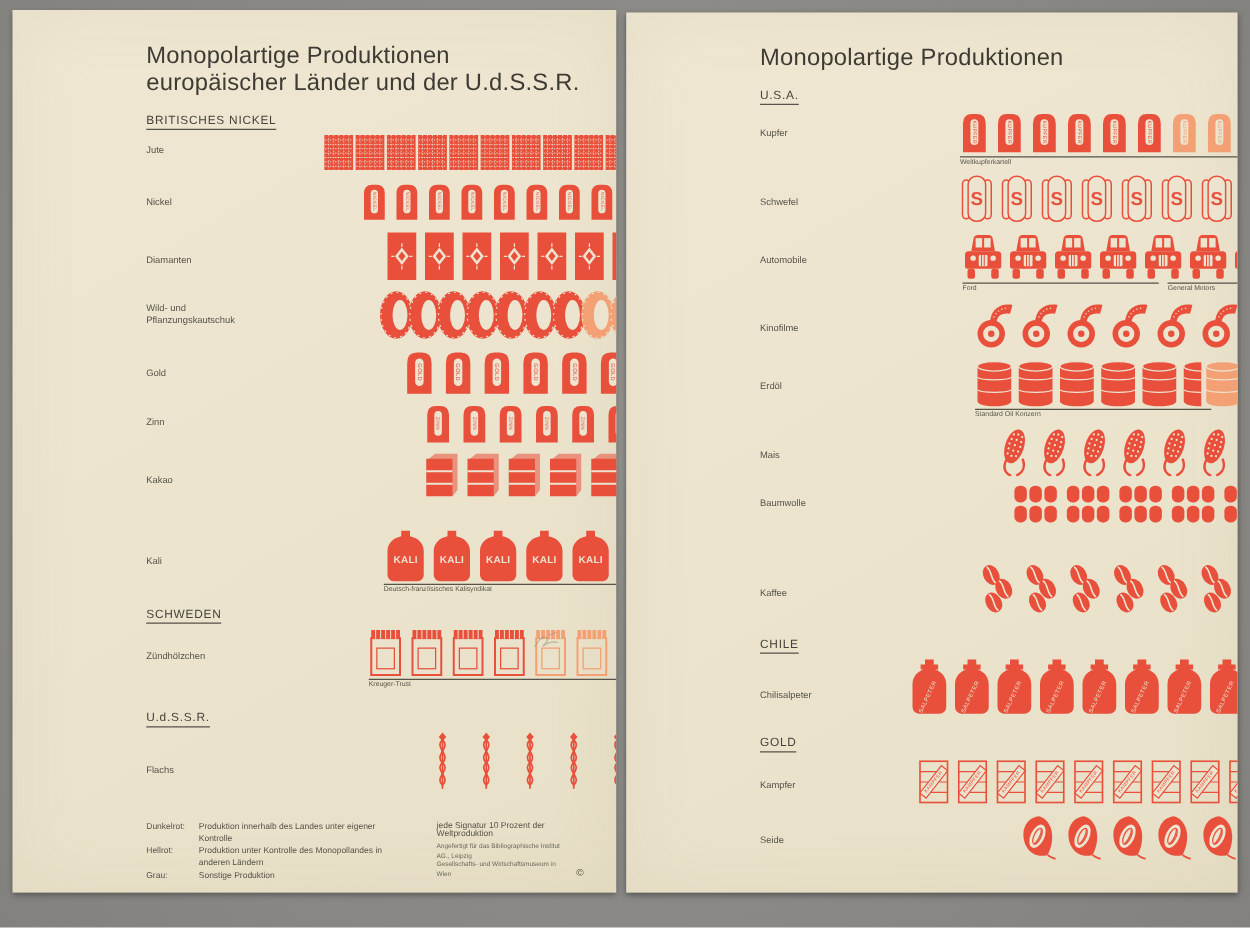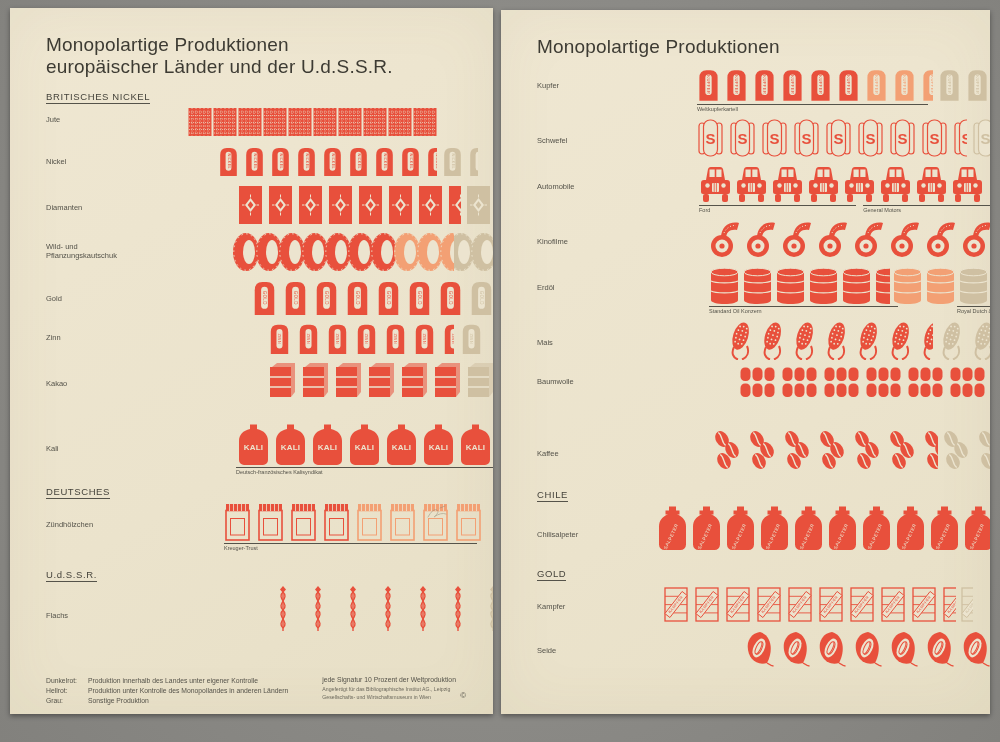--- a/index.html
+++ b/index.html
@@ -11,21 +11,21 @@
   .poster{
     position:absolute;top:8px;height:706px;
     background:linear-gradient(150deg,#efe7d2 0%, #ebe3cc 60%, #e7dfc6 100%);
     box-shadow:0 2px 5px rgba(0,0,0,.4), inset 0 0 60px rgba(130,110,70,.07);
     box-sizing:border-box;overflow:hidden;
   }
   .poster.left{left:10px;width:483px;}
   .poster.right{left:501px;width:489px;top:10px;height:704px;}
   .inner{
     box-sizing:border-box;height:100%;
-    padding:20px 26px 8px 36px;
+    padding:20px 26px 8px 107px;
     display:flex;flex-direction:column;
   }
   .title{
     font-size:19px;line-height:1.16;color:#3d3b33;letter-spacing:.2px;
     margin:6px 0 8px 0;font-weight:400;
   }
   .title span{display:block;}
   .country{
     font-size:9.5px;letter-spacing:.6px;color:#45433b;
     border-bottom:1px solid #55534a;display:inline-block;
@@ -506,21 +506,21 @@
               </svg>
               <svg class="ic cd" width="35" height="43" viewBox="0 0 35 43" xmlns="http://www.w3.org/2000/svg" style="margin-right: 2px;">
                 <path d="M14,1.5 h7 v4.5 c7,1.5 11,6 11,12 v19 a5,5 0 0 1 -5,5 h-19 a5,5 0 0 1 -5,-5 v-19 c0,-6 4,-10.5 11,-12 z" fill="currentColor"></path>
                 <text x="17.5" y="27" font-size="8" font-weight="bold" text-anchor="middle" fill="#ece4cf" letter-spacing="0.2">KALI</text>
               </svg>
               <div class="note below lined" style="left: 0px; width: 264.96px;">Deutsch-französisches Kalisyndikat</div>
             </div>
           </div>
         </div>
         <div style="margin-top: 14px;">
-          <div><div class="country">DEUTSCHES</div></div>
+          <div><div class="country">SCHWEDEN</div></div>
           <div class="row has-note">
             <div class="rlabel">
               <span>Zündhölzchen</span>
             </div>
             <div class="icons" style="margin-left: 64px;">
               <svg class="ic cd" width="27" height="40" viewBox="0 0 27 40" xmlns="http://www.w3.org/2000/svg" style="margin-right: 6px;">
                 <rect x="2" y="8.5" width="23" height="29.5" fill="none" stroke="currentColor" stroke-width="1.6"></rect>
                 <rect x="2" y="2" width="23" height="7" fill="currentColor"></rect>
                 <path d="M5.5,2 v7 M9.5,2 v7 M13.5,2 v7 M17.5,2 v7 M21.5,2 v7" stroke="#ece4cf" stroke-width="0.8"></path>
                 <rect x="6.5" y="16.5" width="14" height="16.5" fill="none" stroke="currentColor" stroke-width="1"></rect>
@@ -658,20 +658,21 @@
   </svg>
 </div>
 
 <div class="poster right">
   <div class="inner">
     <h1 class="title">
       <span>Monopolartige Produktionen</span>
     </h1>
     <div class="sections">
         <div style="margin-top: 0px;">
+          <div><div class="country">U.S.A.</div></div>
           <div class="row has-note">
             <div class="rlabel">
               <span>Kupfer</span>
             </div>
             <div class="icons" style="margin-left: 46px;">
               <svg class="ic cd" width="23" height="37" viewBox="0 0 24 36" xmlns="http://www.w3.org/2000/svg" style="margin-right: 5px;">
                 <path d="M2.5,35 L2.5,11 Q2.5,3 10,3 L14,3 Q21.5,3 21.5,11 L21.5,35 Z" fill="currentColor"></path>
                 <rect x="8.7" y="7.5" width="6.6" height="21.5" rx="3.3" fill="#ece4cf"></rect>
                 <text x="12" y="18.2" transform="rotate(90 12 18.2)" font-size="4.4" letter-spacing="0.3" text-anchor="middle" dominant-baseline="central" fill="currentColor">KUPFER</text>
               </svg>

